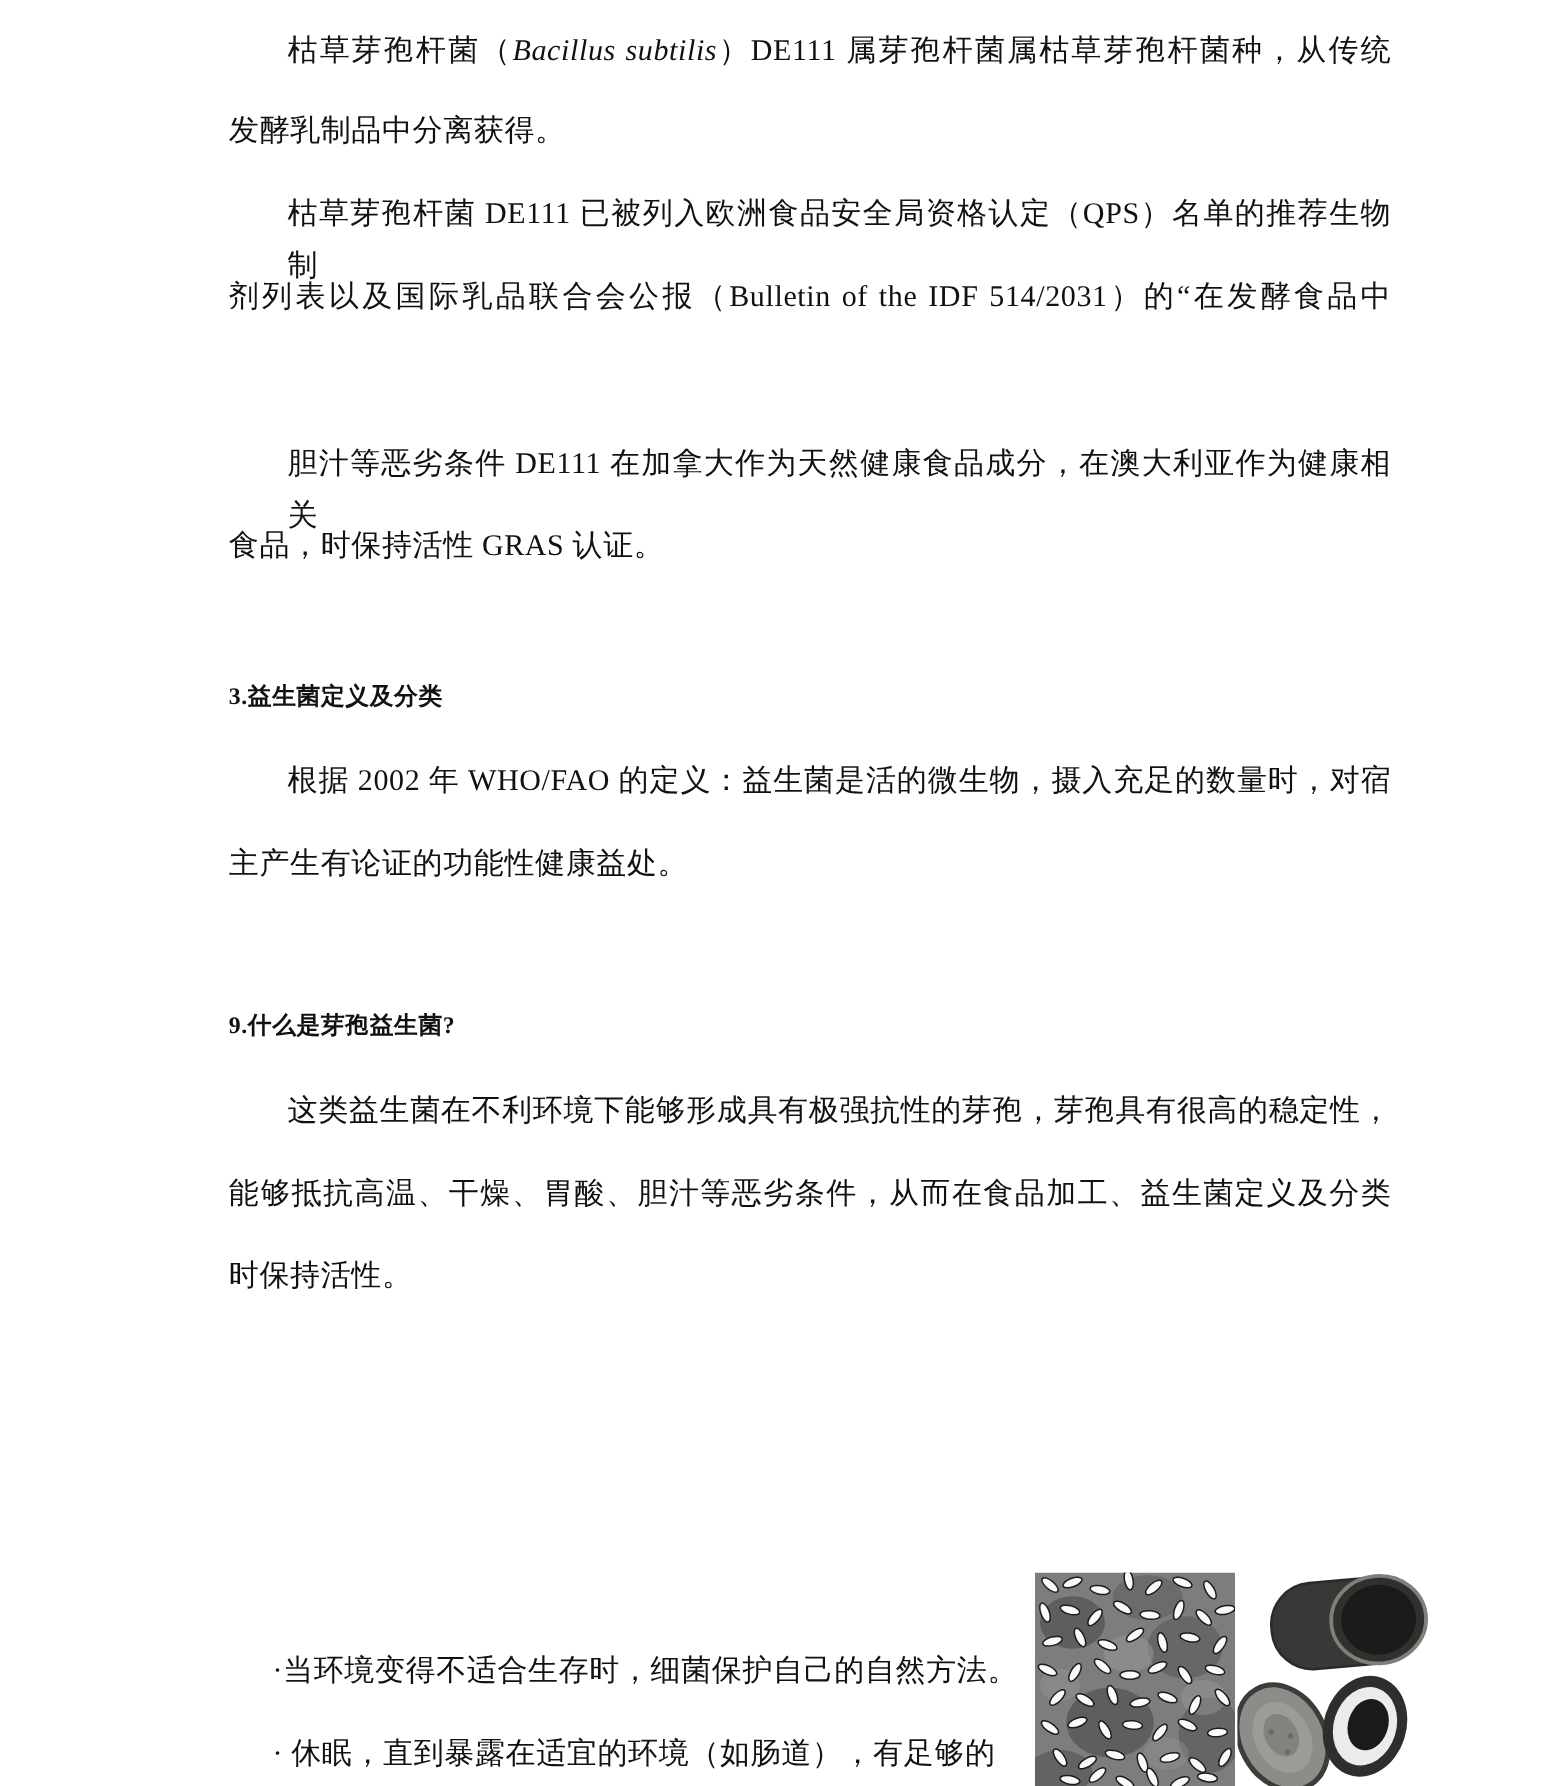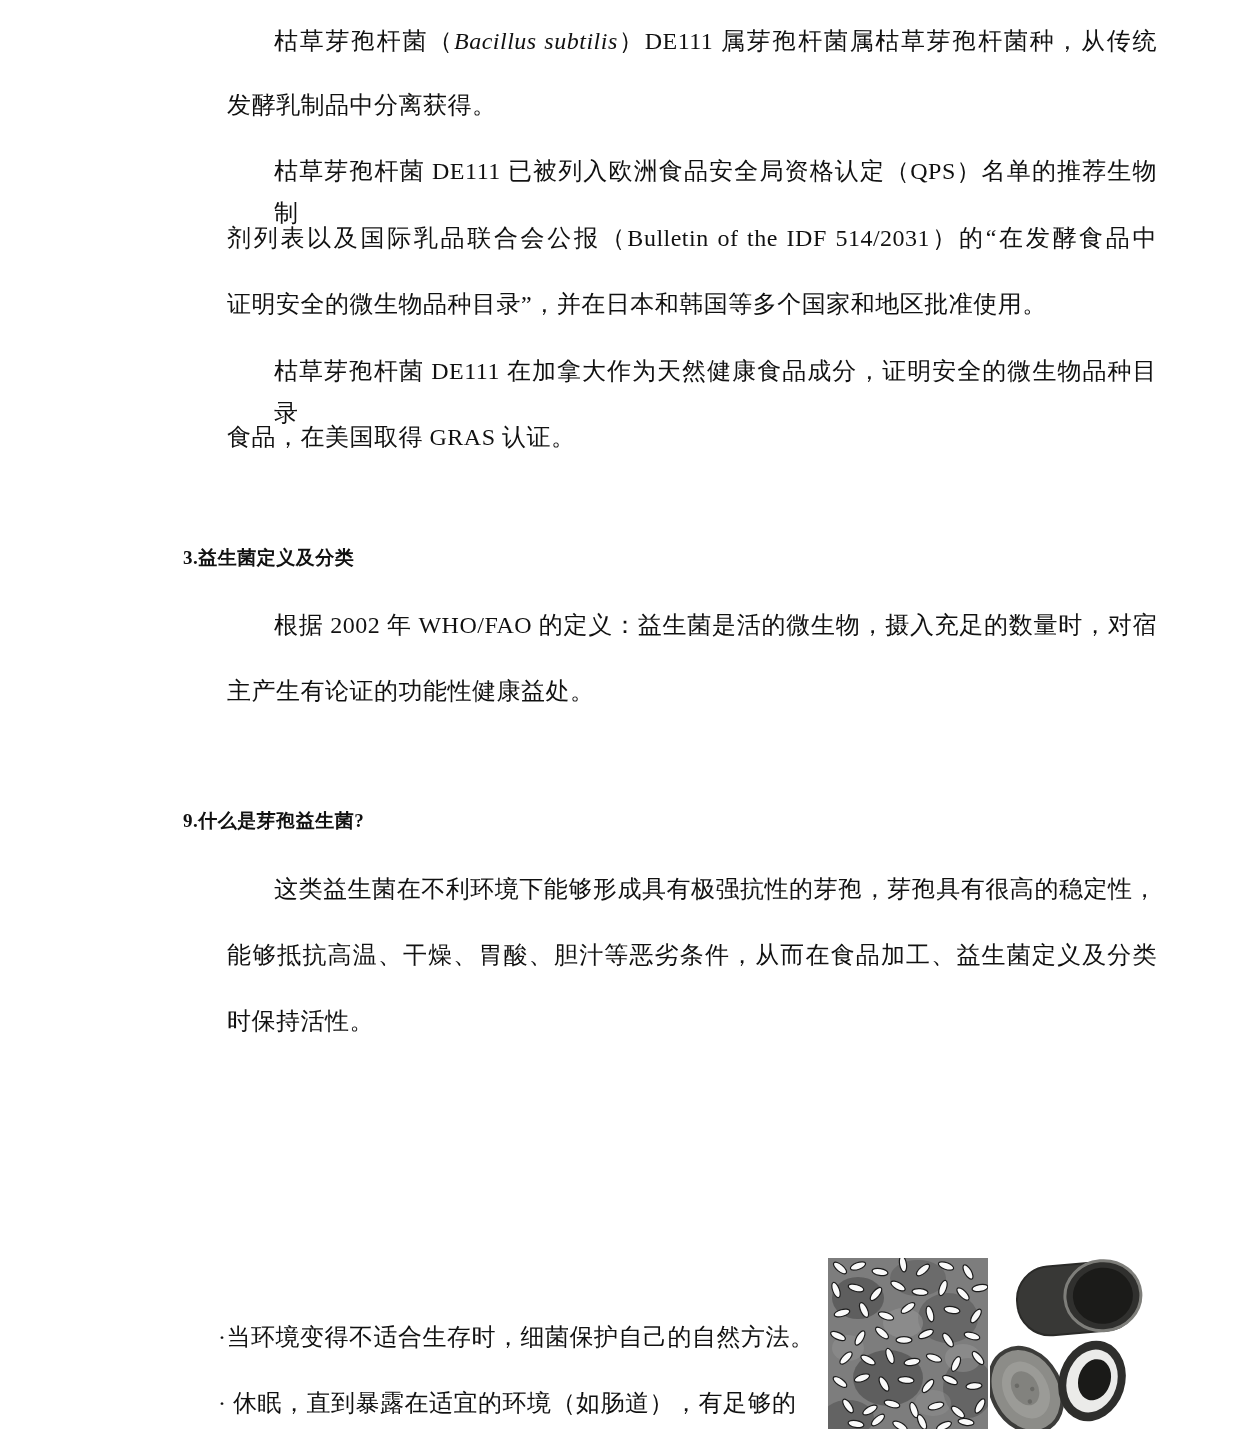--- a/index.html
+++ b/index.html
@@ -15,21 +15,20 @@
   }
   .line {
     position: absolute;
     left: 183px;
     width: 930px;
     height: 42px;
     line-height: 42px;
     font-size: 24px;
     white-space: nowrap;
     letter-spacing: 0.5px;
-    margin-left: 44px;
   }
   .just {
     white-space: normal;
     text-align: justify;
     text-align-last: justify;
   }
   .indent { padding-left: 47px; }
   .heading {
     position: absolute;
     left: 183px;
@@ -56,24 +55,23 @@
 </head>
 <body>
 
 <div class="page">
 
   <div class="line just indent" style="top:20px"><span>枯草芽孢杆菌（</span><span class="italic">Bacillus subtilis</span><span>）DE111 属芽孢杆菌属枯草芽孢杆菌种，从传统</span></div>
   <div class="line" style="top:84px">发酵乳制品中分离获得。</div>
 
   <div class="line just indent" style="top:150px">枯草芽孢杆菌 DE111 已被列入欧洲食品安全局资格认定（QPS）名单的推荐生物制</div>
   <div class="line just" style="top:217px">剂列表以及国际乳品联合会公报（Bulletin of the IDF 514/2031）的“在发酵食品中</div>
-  <div class="line" style="top:283px">证明安全的微生物品种目录”，并在日本和韩国等多个国家和地区批准使用。</div>
 
-  <div class="line just indent" style="top:350px">枯草芽孢杆菌 DE111 在加拿大作为天然健康食品成分，证明安全的微生物品种目录</div>
-  <div class="line" style="top:416px">食品，在美国取得 GRAS 认证。</div>
+  <div class="line just indent" style="top:350px">胆汁等恶劣条件 DE111 在加拿大作为天然健康食品成分，在澳大利亚作为健康相关</div>
+  <div class="line" style="top:416px">食品，时保持活性 GRAS 认证。</div>
 
   <div class="heading" style="top:536px">3.益生菌定义及分类</div>
 
   <div class="line just indent" style="top:604px">根据 2002 年 WHO/FAO 的定义：益生菌是活的微生物，摄入充足的数量时，对宿</div>
   <div class="line" style="top:670px">主产生有论证的功能性健康益处。</div>
 
   <div class="heading" style="top:799px">9.什么是芽孢益生菌?</div>
 
   <div class="line just indent" style="top:868px">这类益生菌在不利环境下能够形成具有极强抗性的芽孢，芽孢具有很高的稳定性，</div>
   <div class="line just" style="top:934px">能够抵抗高温、干燥、胃酸、胆汁等恶劣条件，从而在食品加工、益生菌定义及分类</div>

